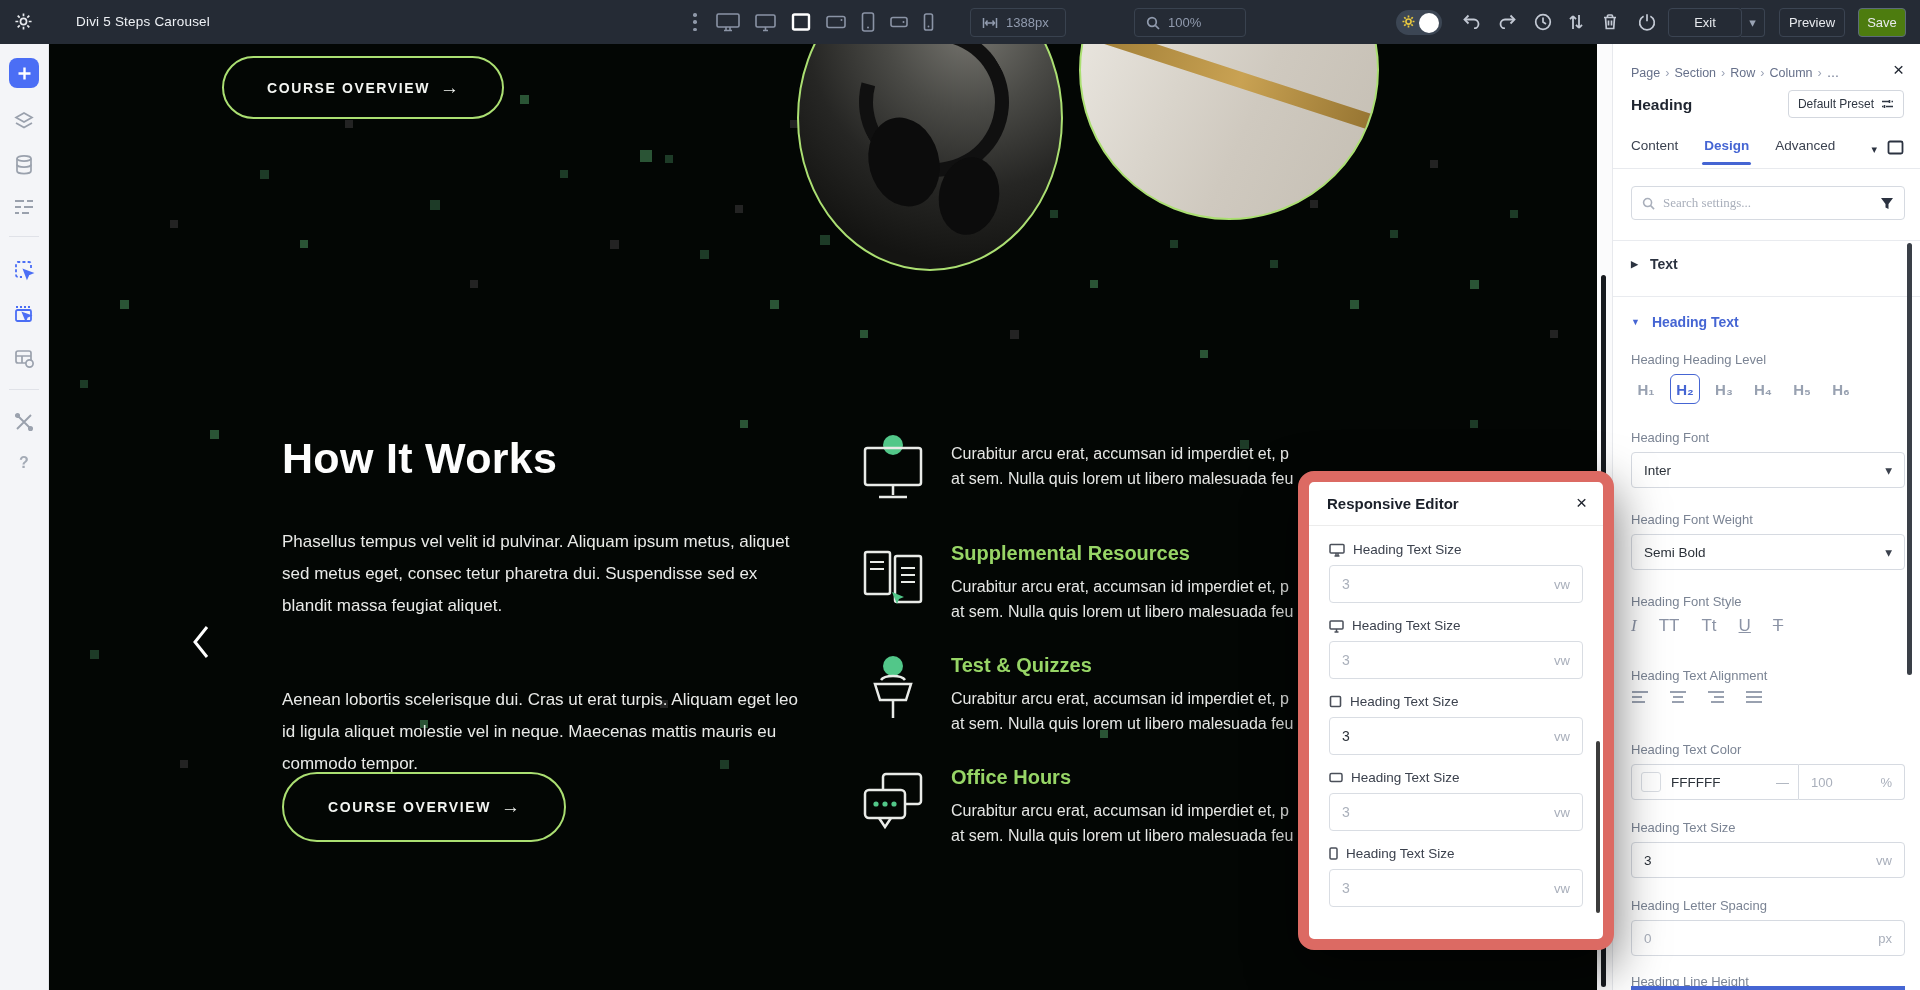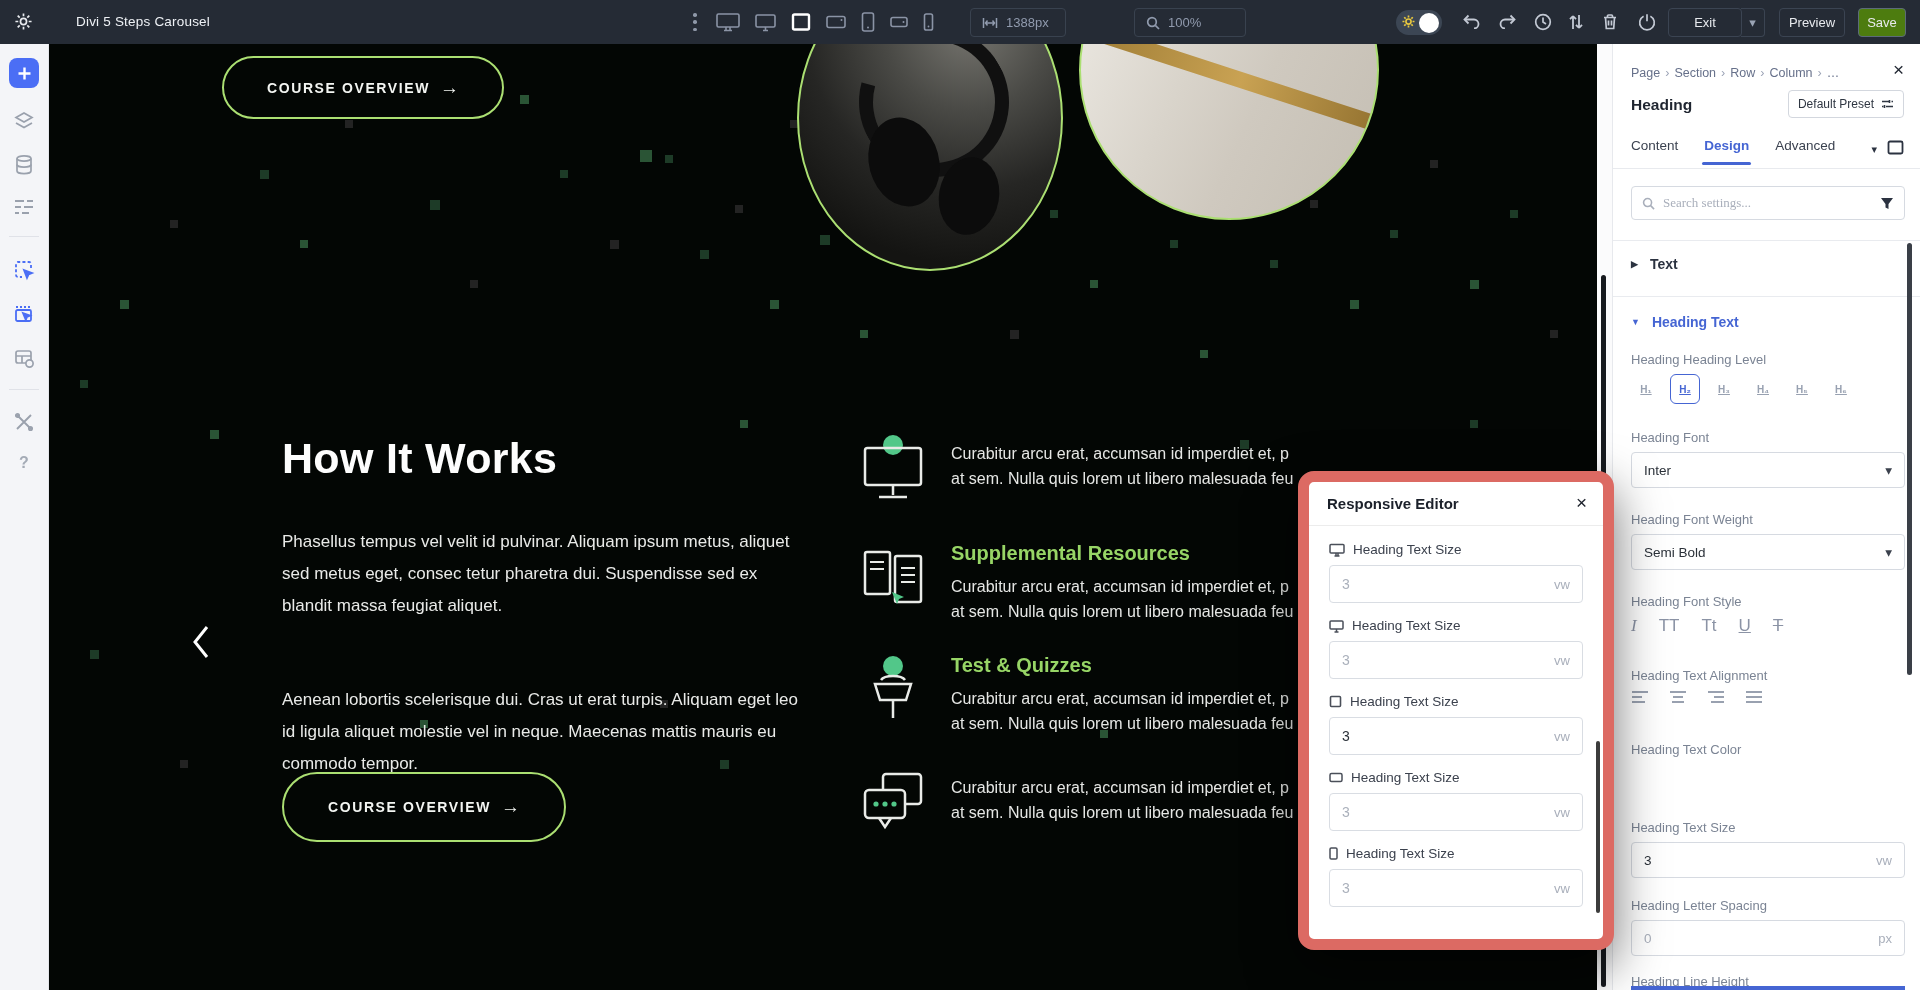--- a/index.html
+++ b/index.html
@@ -101,22 +101,22 @@
                 padding:0 10px; gap:8px; }
   .search-box input { border:none; outline:none; flex:1; font-size:13px; color:#2f3642; font-family:Liberation Serif, serif;}
   .search-box input::placeholder { color:#a9afbb; }
   .funnel { color:#2b3240; display:flex; }
   .sb-div { position:absolute; left:0; width:307px; border-top:1px solid #e9ebef; }
   .sec-row { display:flex; align-items:center; gap:12px; font-size:14px; font-weight:700; cursor:pointer;}
   .sec-dark { color:#2b3240; } .sec-blue { color:#4565d3; }
   .tri { font-size:9px; }
   .fld-label { font-size:13px; color:#7b8494; }
   .hlvl-row { display:flex; gap:9px; }
-  .hbtn { width:30px; height:30px; display:flex; align-items:center; justify-content:center; font-size:10px;
-          color:#98a1b1; border:1.5px solid transparent; border-radius:6px; cursor:pointer; font-weight:600;text-decoration:underline;}
+  .hbtn { width:30px; height:30px; display:flex; align-items:center; justify-content:center; font-size:15px;
+          color:#98a1b1; border:1.5px solid transparent; border-radius:6px; cursor:pointer; font-weight:600;}
   .hbtn.active { color:#4565d3; border-color:#4565d3; }
   .sel { height:36px; border:1px solid #d6dae1; border-radius:4px; display:flex; align-items:center;
          justify-content:space-between; padding:0 12px; font-size:13.5px; color:#2b3139; cursor:pointer;}
   .sel .car { color:#3b414d; }
   .style-row { display:flex; gap:22px; align-items:center; color:#8b93a5; font-size:17px; }
   .style-row span { cursor:pointer; }
   .st-i { font-style:italic; font-family:"Liberation Serif",serif; }
   .st-u { text-decoration:underline; }
   .st-s { text-decoration:line-through; }
   .align-row { display:flex; gap:20px; color:#99a1b0; }
@@ -467,20 +467,21 @@
       <span class="f-icon">
         <svg width="72" height="72" viewBox="0 0 72 72" fill="none">
             <rect x="26" y="8" width="38" height="30" rx="3" stroke="#e9ebe8" stroke-width="2.5"></rect>
             <rect x="8" y="24" width="40" height="28" rx="4" stroke="#e9ebe8" stroke-width="2.5" fill="#030604"></rect>
             <path d="M22 52l6 9 6-9" stroke="#e9ebe8" stroke-width="2.5"></path>
             <circle cx="19" cy="38" r="2.6" fill="#52c789"></circle>
             <circle cx="28" cy="38" r="2.6" fill="#52c789"></circle>
             <circle cx="37" cy="38" r="2.6" fill="#52c789"></circle>
           </svg></span>
       <div class="f-body">
+        <div class="f-title">Office Hours</div>
         <div class="f-line first">Curabitur arcu erat, accumsan id imperdiet et, p</div>
         <div class="f-line">at sem. Nulla quis lorem ut libero malesuada feu</div>
       </div>
     </div>
   </div>
 
   <div class="canvas-scrollstrip">
     <span class="canvas-scrollthumb"></span>
   </div>
 
@@ -588,20 +589,31 @@
         </svg>
       <svg width="18" height="14" viewBox="0 0 18 14" stroke="currentColor" stroke-width="2">
           <path d="M1 2h16M7 7h10M4 12h13"></path>
         </svg>
       <svg width="18" height="14" viewBox="0 0 18 14" stroke="currentColor" stroke-width="2">
           <path d="M1 2h16M1 7h16M1 12h16"></path>
         </svg>
     </div>
 
     <div class="sb fld-label" style="top:698px">Heading Text Color</div>
+    <div class="sb color-row" style="top:720px">
+      <div class="color-main">
+        <span class="swatch"></span>
+        <span class="hexval">FFFFFF</span>
+        <span class="dash">—</span>
+      </div>
+      <div class="color-op">
+        <span class="ghost">100</span>
+        <span class="ghost">%</span>
+      </div>
+    </div>
 
     <div class="sb fld-label" style="top:776px">Heading Text Size</div>
     <div class="sb unit-input" style="top:798px">
       <input value="3" style="">
       <span class="ghost">vw</span>
     </div>
 
     <div class="sb fld-label" style="top:854px">Heading Letter Spacing</div>
     <div class="sb unit-input" style="top:876px">
       <input placeholder="0" style="">

